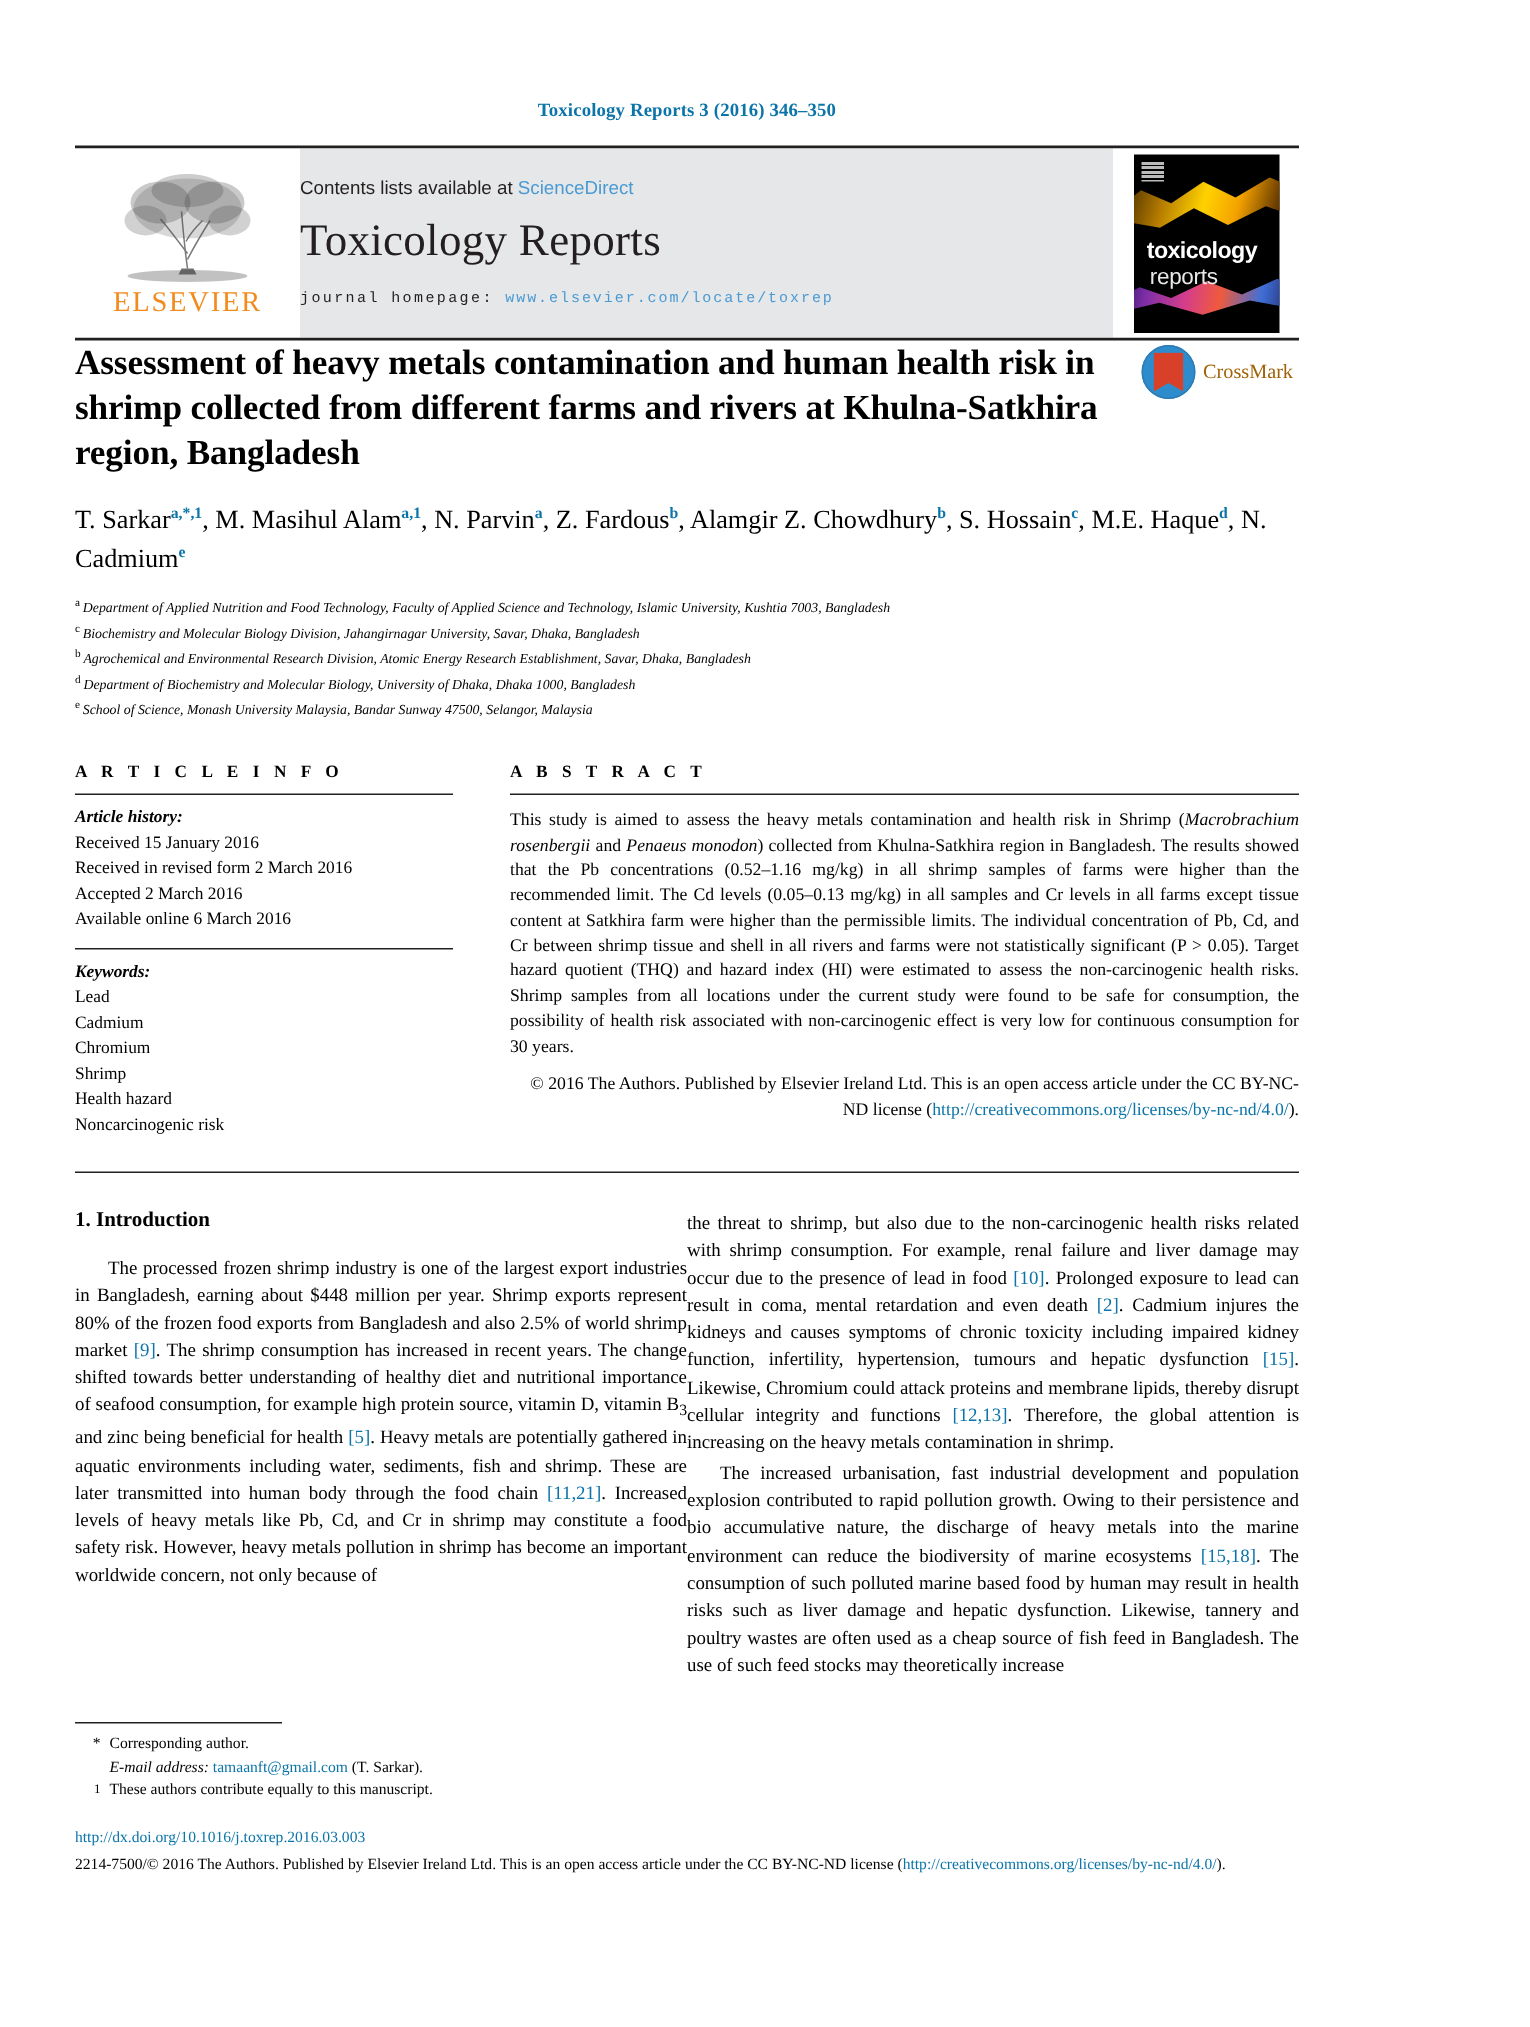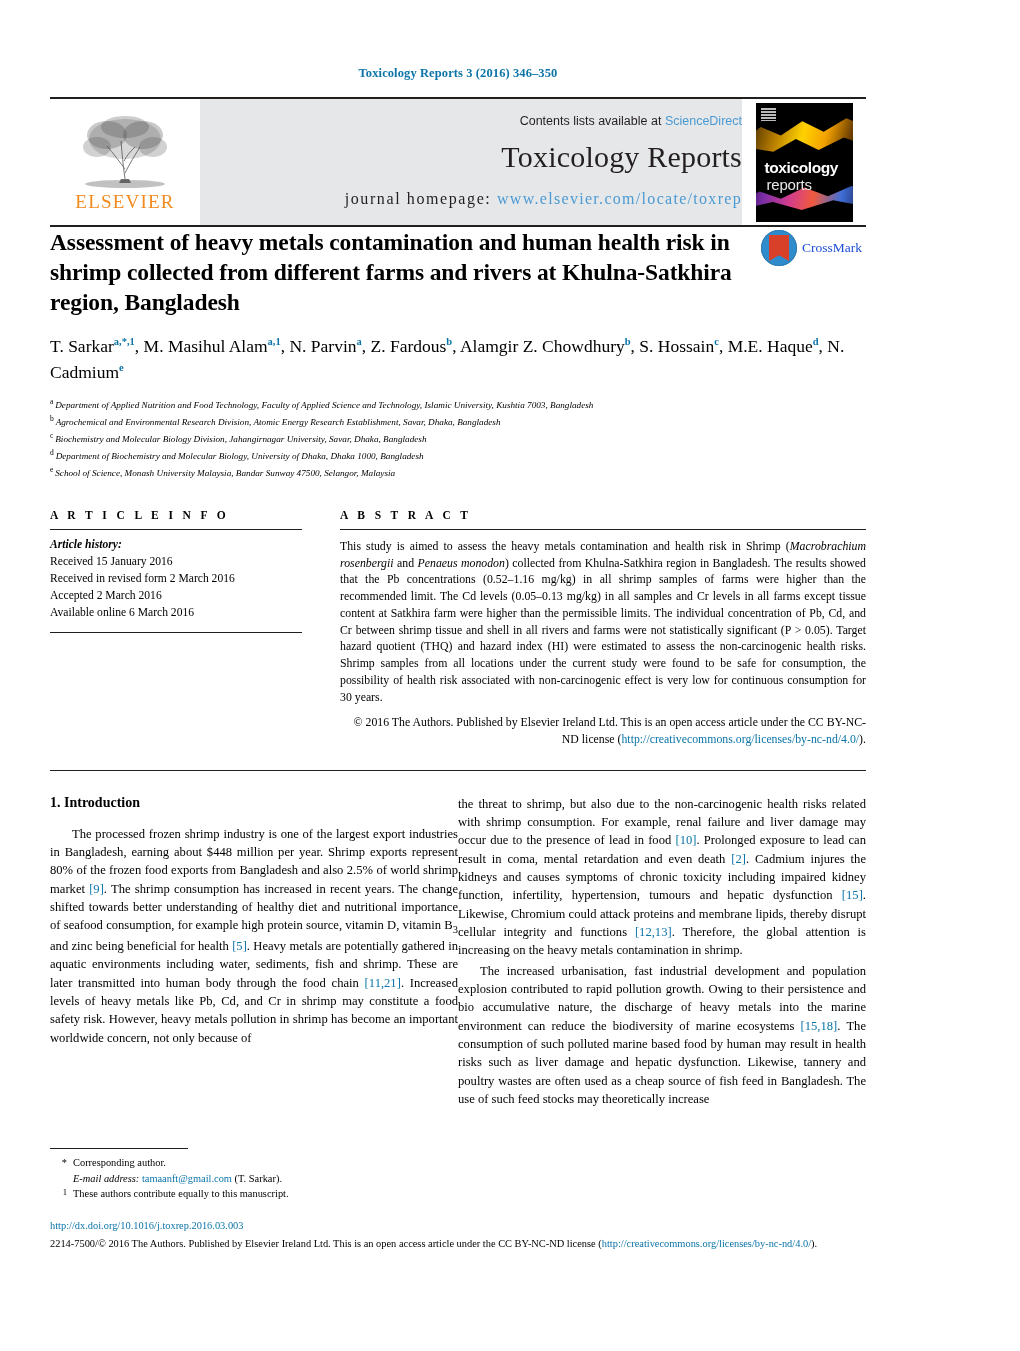--- a/index.html
+++ b/index.html
@@ -56,41 +56,41 @@
     font-size: 19px;
     letter-spacing: 1.2px;
     line-height: 1;
     margin-top: 1px;
   }
   .center-box {
     flex: 1 1 auto;
     background: #e6e7e8;
     display: flex;
     flex-direction: column;
-    align-items: flex-end;
+    align-items: flex-start;
     justify-content: center;
     padding: 6px 0 8px;
   }
   .contents-line {
     font-family: "Liberation Sans", sans-serif;
     font-size: 12.5px;
     color: #231f20;
     margin-bottom: 12px;
   }
   .contents-line a { color: #4a9ad4; text-decoration: none; }
   .journal-title {
     font-family: "Liberation Serif", serif;
     font-size: 30px;
     color: #231f20;
     margin-bottom: 16px;
     letter-spacing: .2px;
   }
   .homepage-line {
-    font-family: Liberation Serif, serif;
-    font-size: 16px;
+    font-family: Liberation Mono, monospace;
+    font-size: 10px;
     color: #231f20;
     letter-spacing: 1.6px;
   }
   .homepage-line .url { color: #4a9ad4; letter-spacing: 1.3px; }
   .cover-box {
     width: 124px;
     flex: 0 0 124px;
     display: flex;
     align-items: center;
     justify-content: center;
@@ -163,21 +163,21 @@
   .cm-logo::after {
     content: "";
     position: absolute; left: 8px; top: 5px;
     width: 20px; height: 26px;
     background: #d9402a;
     clip-path: polygon(0 0, 100% 0, 100% 100%, 50% 78%, 0 100%);
   }
   .cm-text {
     font-family: "Liberation Serif", serif;
     font-size: 13.5px;
-    color: #1d4ed8;
+    color: #a16207;
   }
   
   .authors {
     margin-top: 17px;
     font-size: 17.5px;
     line-height: 1.45;
     font-family: "Liberation Serif", serif;
   }
   .authors sup { font-size: 10.5px; color: #0b74a8; font-weight: bold; }
   .affiliations {
@@ -346,41 +346,52 @@
     </div>
     <div class="crossmark">
       <div class="cm-logo"></div>
       <div class="cm-text">CrossMark</div>
     </div>
   </div>
 
   <div class="authors" id="author-list"><span>T. Sarkar</span><sup>a,*,1</sup>, <span>M. Masihul Alam</span><sup>a,1</sup>, <span>N. Parvin</span><sup>a</sup>, <span>Z. Fardous</span><sup>b</sup>, <span>Alamgir Z. Chowdhury</span><sup>b</sup>, <span>S. Hossain</span><sup>c</sup>, <span>M.E. Haque</span><sup>d</sup>, <span>N. Cadmium</span><sup>e</sup></div>
   <div class="affiliations" id="affiliation-list">
       <div><sup>a </sup>Department of Applied Nutrition and Food Technology, Faculty of Applied Science and Technology, Islamic University, Kushtia 7003, Bangladesh</div>
+      <div><sup>c </sup>Biochemistry and Molecular Biology Division, Jahangirnagar University, Savar, Dhaka, Bangladesh</div>
       <div><sup>b </sup>Agrochemical and Environmental Research Division, Atomic Energy Research Establishment, Savar, Dhaka, Bangladesh</div>
-      <div><sup>c </sup>Biochemistry and Molecular Biology Division, Jahangirnagar University, Savar, Dhaka, Bangladesh</div>
       <div><sup>d </sup>Department of Biochemistry and Molecular Biology, University of Dhaka, Dhaka 1000, Bangladesh</div>
       <div><sup>e </sup>School of Science, Monash University Malaysia, Bandar Sunway 47500, Selangor, Malaysia</div>
     </div>
 
   <div class="info-abstract">
 
     <div class="col-info">
       <div class="sec-label">A R T I C L E   I N F O</div>
       <div class="rule"></div>
       <div class="hist-block">
         <div class="ital">Article history:</div>
         <div id="history-lines">
             <div>Received 15 January 2016</div>
             <div>Received in revised form 2 March 2016</div>
             <div>Accepted 2 March 2016</div>
             <div>Available online 6 March 2016</div>
           </div>
       </div>
       <div class="rule" style="margin-top:11px;"></div>
+      <div class="kw-block" style="margin-top:0;">
+        <div class="ital">Keywords:</div>
+        <div id="keyword-lines">
+            <div>Lead</div>
+            <div>Cadmium</div>
+            <div>Chromium</div>
+            <div>Shrimp</div>
+            <div>Health hazard</div>
+            <div>Noncarcinogenic risk</div>
+          </div>
+      </div>
     </div>
 
     <div class="col-abstract">
       <div class="sec-label">A B S T R A C T</div>
       <div class="rule"></div>
       <div class="abstract-body">
         <span>This study is aimed to assess the heavy metals contamination and health risk in Shrimp (</span><em>Macrobrachium rosenbergii</em><span> and </span><em>Penaeus monodon</em><span>) collected from Khulna-Satkhira region in Bangladesh. The results showed that the Pb concentrations (0.52–1.16 mg/kg) in all shrimp samples of farms were higher than the recommended limit. The Cd levels (0.05–0.13 mg/kg) in all samples and Cr levels in all farms except tissue content at Satkhira farm were higher than the permissible limits. The individual concentration of Pb, Cd, and Cr between shrimp tissue and shell in all rivers and farms were not statistically significant (P &gt; 0.05). Target hazard quotient (THQ) and hazard index (HI) were estimated to assess the non-carcinogenic health risks. Shrimp samples from all locations under the current study were found to be safe for consumption, the possibility of health risk associated with non-carcinogenic effect is very low for continuous consumption for 30 years.</span>
       </div>
       <div class="copyright">
         <span>© 2016 The Authors. Published by Elsevier Ireland Ltd. This is an open access article under the CC BY-NC-ND license (</span><a href="#">http://creativecommons.org/licenses/by-nc-nd/4.0/</a><span>).</span>

